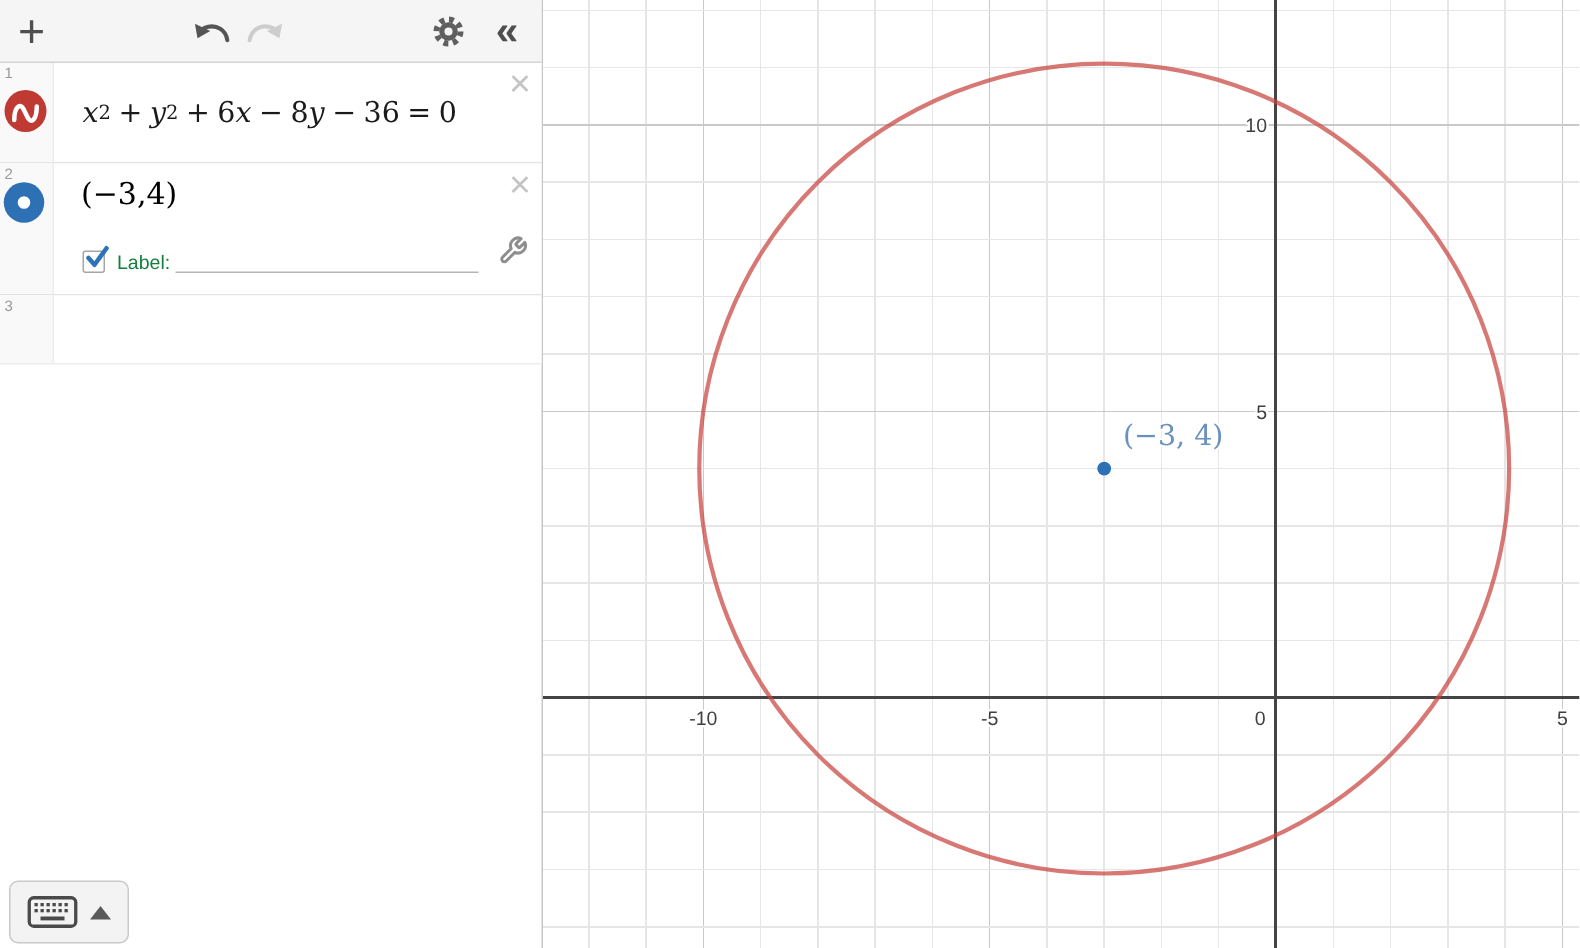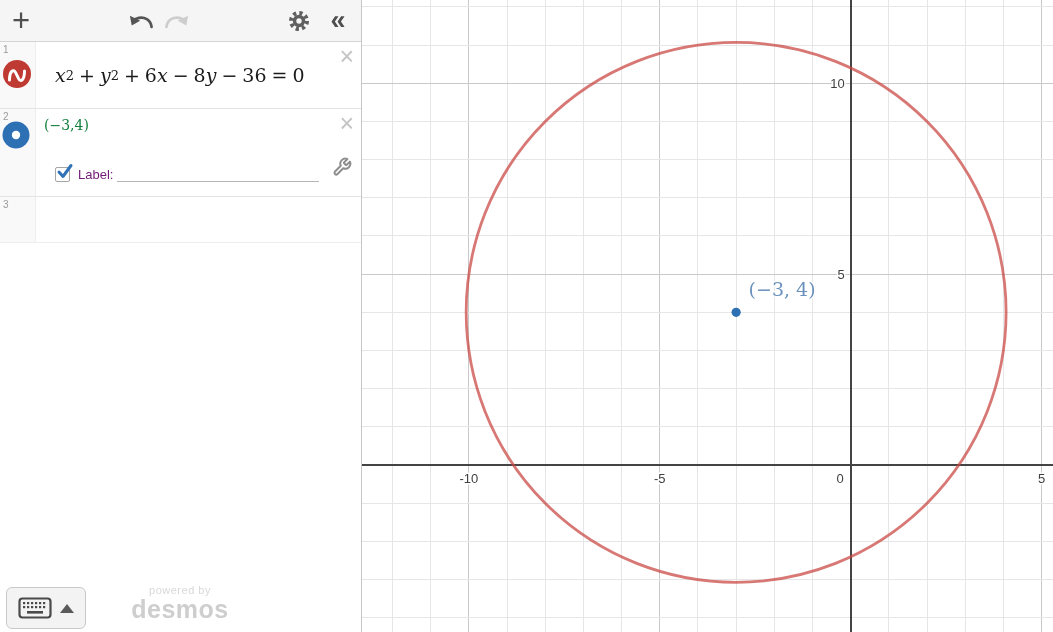--- a/index.html
+++ b/index.html
@@ -24,26 +24,26 @@
   .idx { position:absolute; left:3px; top:2px; font-size:10px; color:#9a9a9a; }
   .row-icon { position:absolute; left:2px; }
   .row-1 .row-icon { top:17px; }
   .row-2 .row-icon { top:12px; }
 
   .math-line { position:absolute; left:55px; top:0; height:100%; display:flex; align-items:center; font-size:19px; color:#1a1a1a; font-family:"DejaVu Serif",serif; }
   .tk-var { font-style:italic; }
   .tk-op { margin:0 5px; }
   sup.tk-sup { font-size:13px; }
 
-  .point-value { position:absolute; left:44px; top:8px; font-size:14px; color:#15803d; font-family:"DejaVu Serif",serif; }
+  .point-value { position:absolute; left:54px; top:8px; font-size:20px; color:#000000; font-family:"DejaVu Serif",serif; }
 
   .label-row { position:absolute; left:55px; top:56px; display:flex; align-items:flex-end; }
   .checkbox { position:relative; width:15px; height:15px; background:#fff; border:1px solid #a5a5a5; border-radius:2px; cursor:pointer; }
   .checkbox svg { position:absolute; left:0px; top:-5px; overflow:visible; }
-  .label-text { margin-left:8px; font-size:13px; color:#701a75; }
+  .label-text { margin-left:8px; font-size:13px; color:#15803d; }
   .label-input { margin-left:4px; width:202px; border:none; border-bottom:1px solid #b5b5b5; background:transparent; height:17px; font-size:13px; outline:none; }
 
   .close-x { position:absolute; right:7px; top:2px; font-size:25px; line-height:24px; color:#c4c4c4; cursor:pointer; font-weight:300; }
   .wrench-btn { position:absolute; right:9px; top:48px; cursor:pointer; }
 
   .kb-btn { position:absolute; left:6px; bottom:3px; width:80px; height:42px; background:#f3f3f3; border:1px solid #c9c9c9; border-radius:6px; display:flex; align-items:center; justify-content:center; gap:8px; cursor:pointer; }
   .tri-up { width:0; height:0; border-left:7px solid transparent; border-right:7px solid transparent; border-bottom:9px solid #5a5a5a; }
 
   .watermark { position:absolute; left:90px; width:180px; bottom:10px; text-align:center; line-height:1; }
   .wm-small { font-size:11px; color:#d8d8d8; letter-spacing:0.5px; }
@@ -163,24 +163,20 @@
           <rect x="13" y="9" width="2.2" height="2.2"></rect>
             <rect x="17" y="9" width="2.2" height="2.2"></rect>
           <rect x="21" y="9" width="2.2" height="2.2"></rect>
             <rect x="25" y="9" width="2.2" height="2.2"></rect>
           <rect x="9" y="14" width="16" height="2.6"></rect>
         </g>
       </svg>
       <span class="tri-up"></span>
     </div>
 
-    <div class="watermark">
-      <div class="wm-small">powered by</div>
-      <div class="wm-brand">desmos</div>
-    </div>
   </div>
 
   <div class="graph">
     <svg width="691" height="632" viewBox="0 0 691 632">
         <line x1="30.54143646408842" y1="0" x2="30.54143646408842" y2="632" stroke="#e6e6e6" stroke-width="1" shape-rendering="crispEdges"></line>
         <line x1="68.71823204419891" y1="0" x2="68.71823204419891" y2="632" stroke="#e6e6e6" stroke-width="1" shape-rendering="crispEdges"></line>
         <line x1="106.8950276243094" y1="0" x2="106.8950276243094" y2="632" stroke="#c9c9c9" stroke-width="1" shape-rendering="crispEdges"></line>
         <line x1="145.0718232044199" y1="0" x2="145.0718232044199" y2="632" stroke="#e6e6e6" stroke-width="1" shape-rendering="crispEdges"></line>
         <line x1="183.2486187845304" y1="0" x2="183.2486187845304" y2="632" stroke="#e6e6e6" stroke-width="1" shape-rendering="crispEdges"></line>
         <line x1="221.4254143646409" y1="0" x2="221.4254143646409" y2="632" stroke="#e6e6e6" stroke-width="1" shape-rendering="crispEdges"></line>

